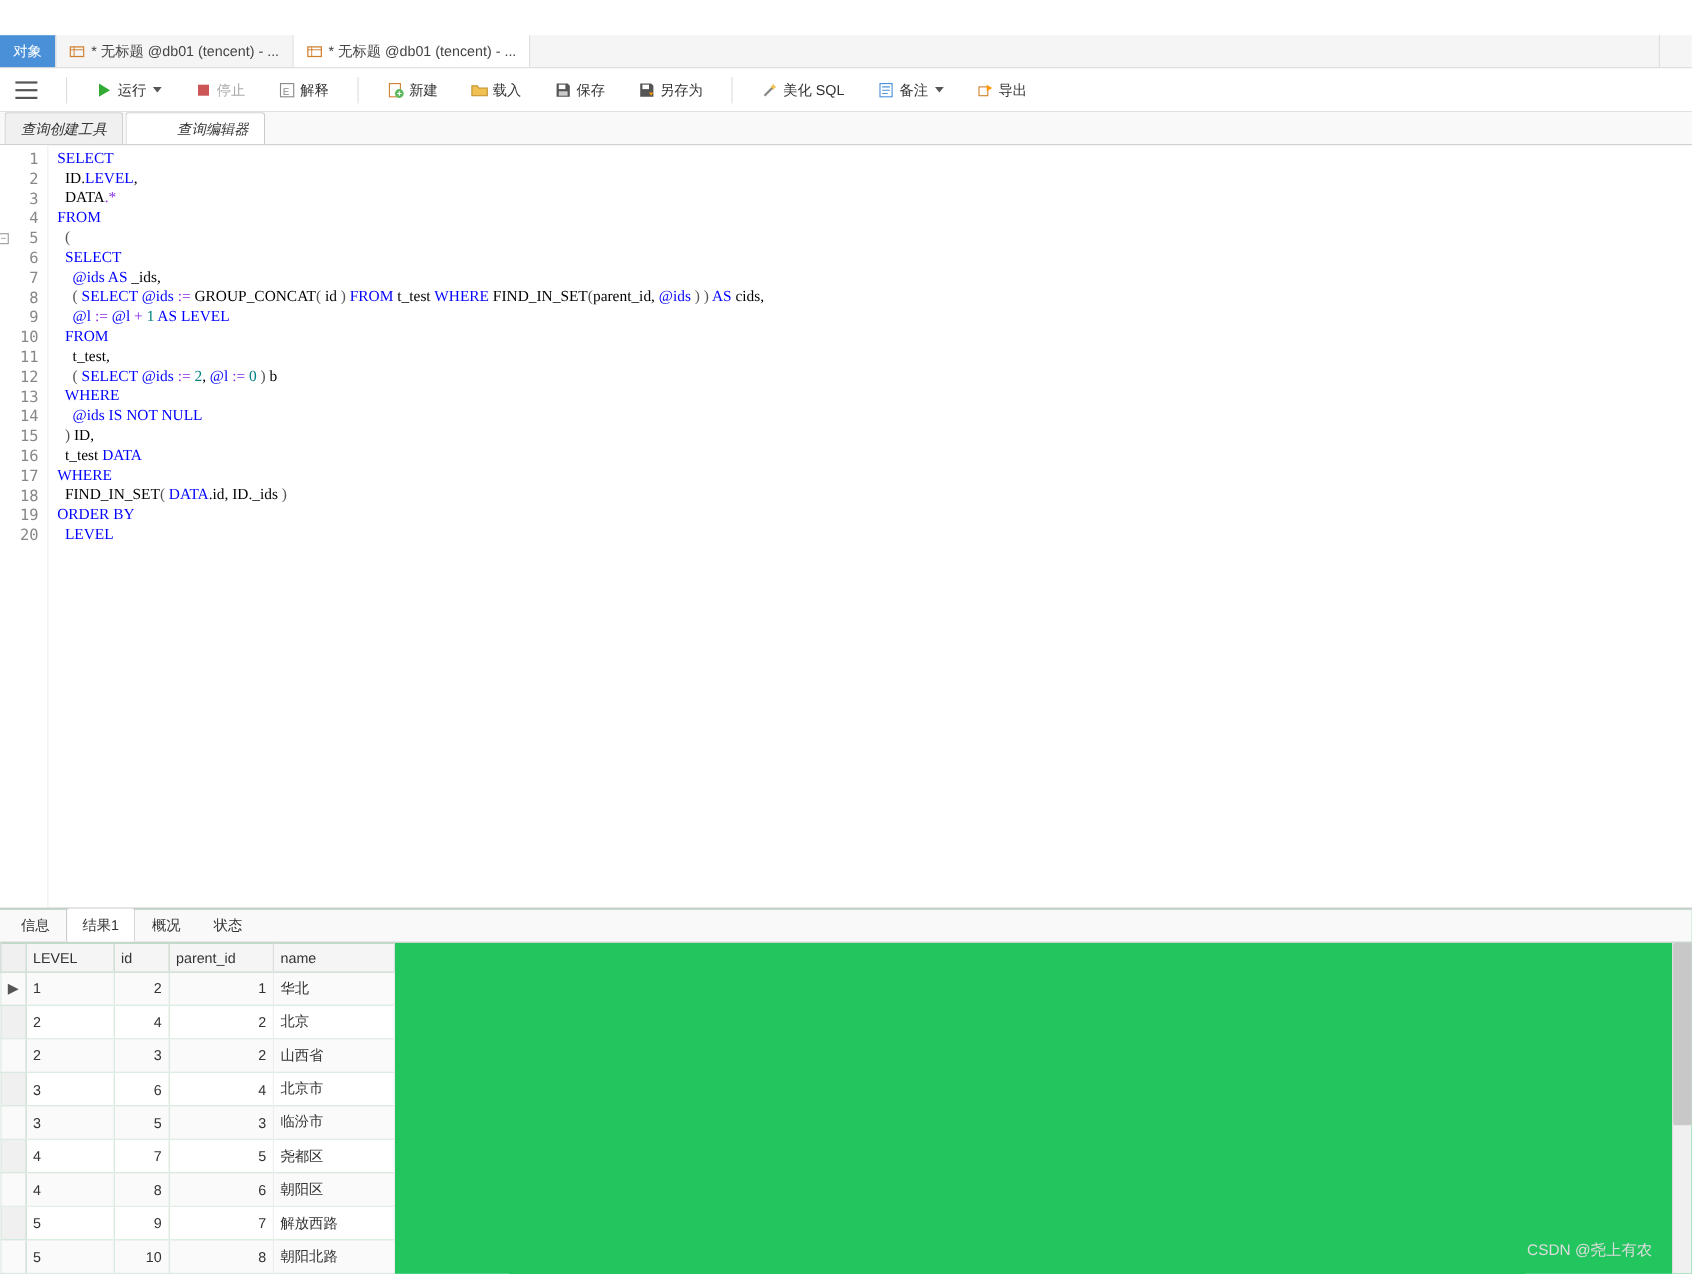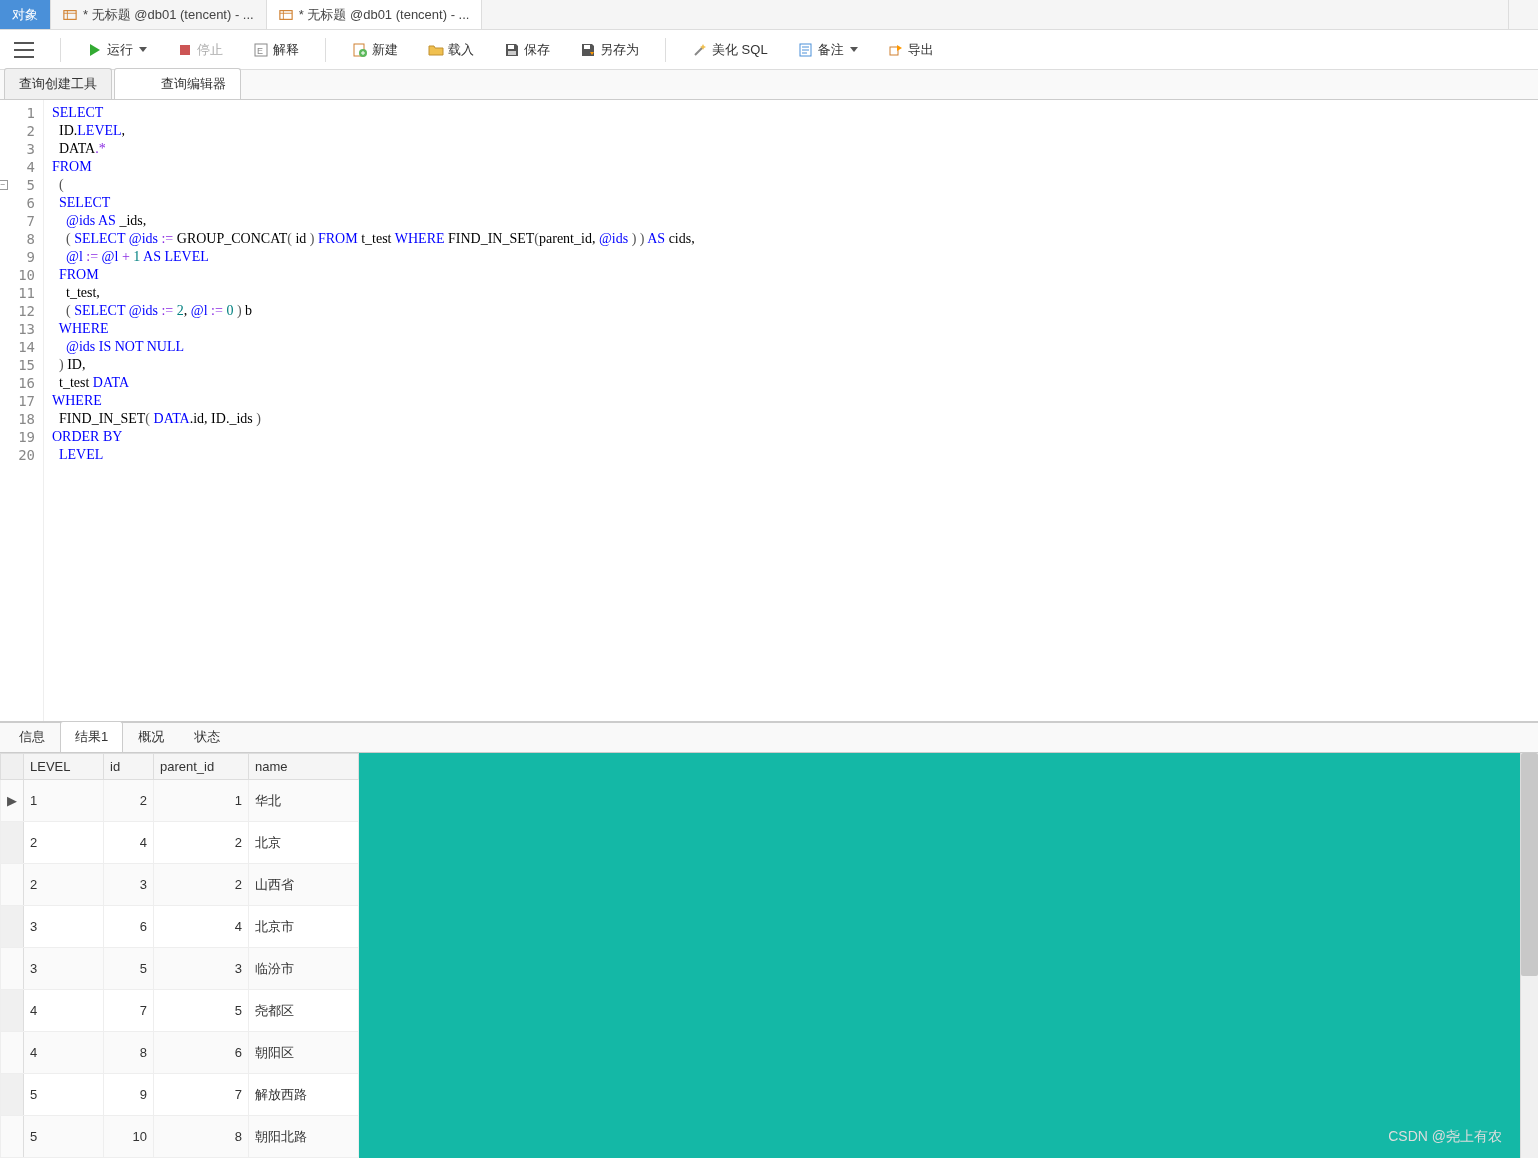--- a/index.html
+++ b/index.html
@@ -1,59 +1,59 @@
 <!DOCTYPE html>
 <html><head>
 <meta charset="utf-8">
 <style>
 * { box-sizing: border-box; margin: 0; padding: 0; }
 body { font-family: "Microsoft YaHei", Arial, sans-serif; font-size: 13px; background: #fff; color: #333; overflow: hidden; }
 .app { width: 1538px; height: 1158px; display: flex; flex-direction: column; position: relative; }
 
 
-.top-tabs { display: flex; height: 30px; background: #f5f5f5; border-bottom: 1px solid #ddd; align-items: stretch; }
+.top-tabs { display: flex; height: 30px; background: #f5f5f5; border-bottom: 1px solid #ddd; align-items: stretch; margin-top: 32px; }
 .top-tab { display: flex; align-items: center; padding: 0 12px; border-right: 1px solid #ddd; cursor: pointer; font-size: 13px; color: #444; gap: 6px; }
 .top-tab.obj { background: #4a90d9; color: #fff; }
 .top-tab.active { background: #fff; }
 .top-tab .ticon { width: 14px; height: 14px; display: inline-block; }
 .ticon.query svg { width: 14px; height: 14px; }
 .top-spacer { flex: 1; }
 .top-right { width: 30px; display: flex; align-items: center; justify-content: center; border-left: 1px solid #ddd; cursor: pointer; }
 
 
 .toolbar { display: flex; align-items: center; height: 40px; padding: 0 6px; gap: 14px; border-bottom: 1px solid #ddd; }
 .tb-btn { display: flex; align-items: center; gap: 4px; padding: 4px 8px; cursor: pointer; font-size: 13px; color: #333; border-radius: 2px; }
 .tb-btn.disabled { color: #aaa; cursor: default; }
 .tb-sep { width: 1px; height: 24px; background: #ddd; margin: 0 4px; }
 .tb-icon { width: 16px; height: 16px; display: inline-block; flex-shrink: 0; }
 .caret-dn { width: 0; height: 0; border-left: 4px solid transparent; border-right: 4px solid transparent; border-top: 5px solid #555; margin-left: 2px; }
 .menu-icon { width: 20px; height: 16px; display: flex; flex-direction: column; justify-content: space-between; cursor: pointer; margin: 0 8px; }
 .menu-icon span { height: 2px; background: #555; display: block; }
 
 
-.sub-tabs { display: flex; height: 30px; border-bottom: 1px solid #ccc; align-items: flex-end; padding: 0 4px; background: #f9f9f9; }
+.sub-tabs { display: flex; height: 30px; border-bottom: 1px solid #ccc; padding: 0 4px; background: #f9f9f9; font-style: italic; }
 .sub-tab { padding: 6px 14px; border: 1px solid #ccc; border-bottom: none; background: #f0f0f0; font-size: 13px; cursor: pointer; margin-right: 2px; border-radius: 3px 3px 0 0; }
 .sub-tab.active { background: #fff; padding-left: 46px; }
 
 
 .editor-wrap { flex: 1; display: flex; overflow: hidden; border-bottom: 2px solid #ccc; }
 .gutter { width: 44px; background: #fff; border-right: 1px solid #eee; padding: 4px 0; font-family: Consolas, monospace; color: #888; font-size: 14px; text-align: right; }
 .gln { padding: 0 8px 0 0; height: 18px; line-height: 18px; position: relative; }
 .fold { position: relative; }
 .fold::after { content: ""; position: absolute; left: -2px; top: 4px; width: 8px; height: 8px; border: 1px solid #999; background: #fff; font-size: 8px; line-height: 8px; text-align: center; }
 .fold.minus::after { content: "−"; }
 .code { flex: 1; padding: 4px 8px; font-family: Liberation Serif, serif; font-size: 14px; line-height: 18px; white-space: pre; color: #000; overflow: auto; }
 .kw { color: #0000ff; }
 .id { color: #0000ff; }
 .num { color: #008080; }
 .op { color: #8a2be2; }
 .paren { color: #555; }
 
 
-.results { height: 435px; display: flex; flex-direction: column; background: #14b8a6; }
+.results { height: 331px; display: flex; flex-direction: column; background: #22c55e; }
 .res-tabs { display: flex; height: 30px; align-items: flex-end; border-bottom: 1px solid #ccc; padding: 0 4px; background: #f9f9f9; }
 .res-tab { padding: 6px 14px; font-size: 13px; cursor: pointer; border: 1px solid transparent; border-bottom: none; }
 .res-tab.active { background: #fff; border-color: #ccc; border-radius: 3px 3px 0 0; margin-top: 12px; }
 .grid-wrap { flex: 1; display: flex; overflow: auto; position: relative; }
 .grid { border-collapse: collapse; font-size: 13px; table-layout: fixed; }
 .grid th { background: #f5f5f5; border: 1px solid #ddd; padding: 4px 6px; text-align: left; font-weight: normal; color: #333; height: 26px; }
 .grid td { border: 1px solid #eee; padding: 4px 6px; height: 26px; background: #fff; }
 .grid tr:nth-child(odd) td { background: #fafafa; }
 .grid .rowhdr { width: 16px; background: #f0f0f0; border-right: 1px solid #ddd; text-align: center; color: #555; }
 .grid .num-col { text-align: right; }

